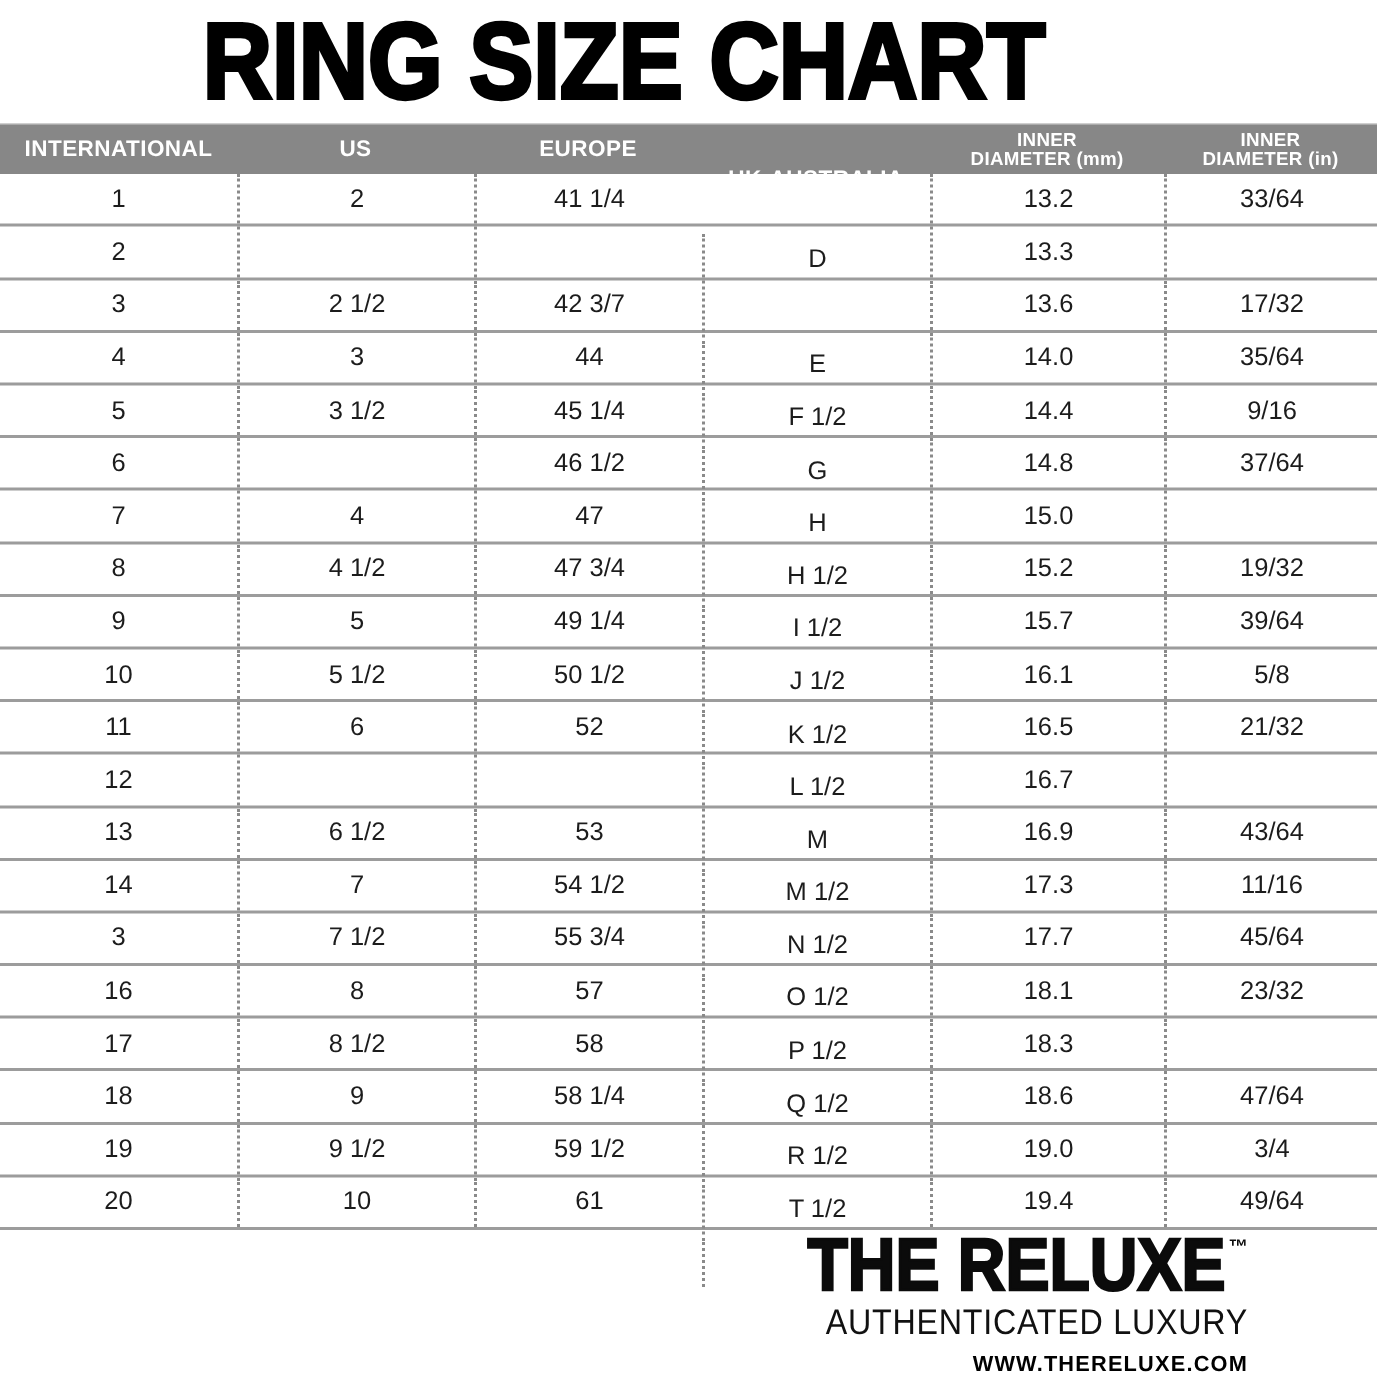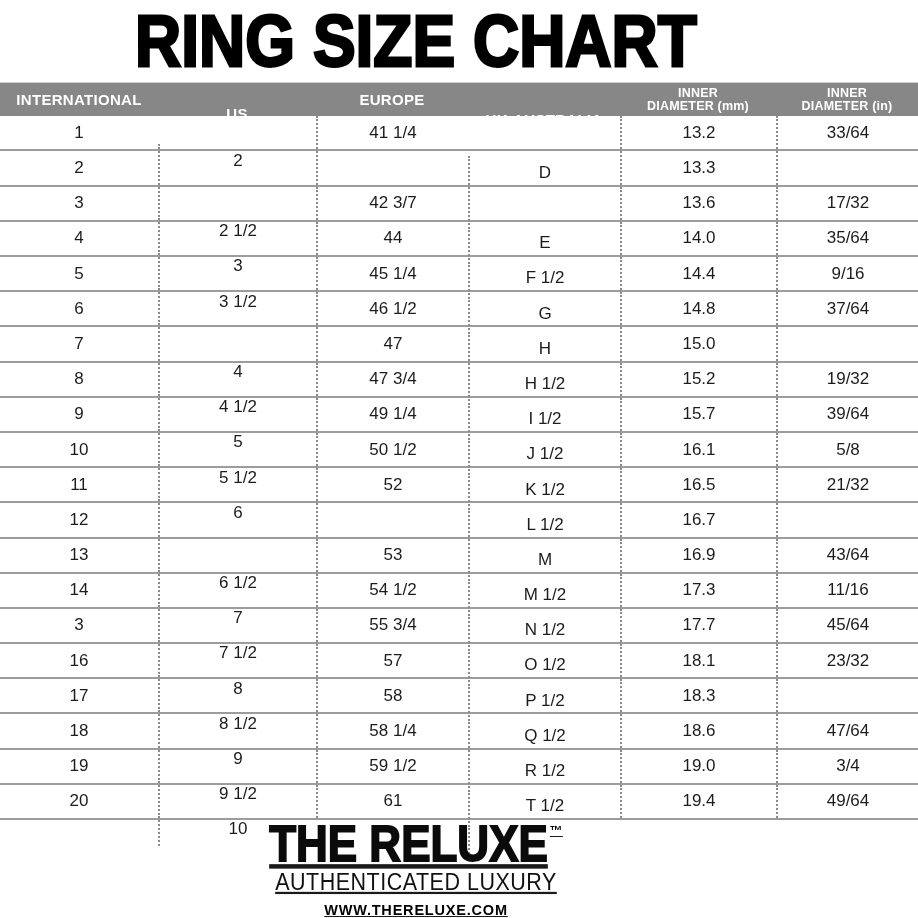--- a/index.html
+++ b/index.html
@@ -37,21 +37,21 @@
   }
   .th {
     text-align: center;
     font-weight: bold;
     font-size: 15px;
     letter-spacing: 0.3px;
     line-height: 1.05;
   }
   .th.small { font-size: 12.5px; letter-spacing: 0.2px; }
   .col-0 { width: 158px; }
-  .col-1 { width: 158px; margin-top: 28px; }
+  .col-1 { width: 158px; }
   .col-2 { width: 152px; }
   .col-3 { width: 152px; margin-top: 40px; }
   .col-4 { width: 156px; }
   .col-5 { width: 142px; }
 
   .tbody { }
   .tr {
     display: flex;
     height: 35.2px;
     border-bottom: 2px solid #9c9c9c;
@@ -61,21 +61,21 @@
     align-items: center;
     justify-content: center;
     text-align: center;
     font-size: 17px;
     color: #1c1c1c;
     height: 100%;
   }
   .td + .td { border-left: 2px dotted #8a8a8a; }
 
   
-  .footer { flex: 1; display: flex; flex-direction: column; align-items: center; justify-content: center; padding-top: 2px; text-decoration: underline; }
+  .footer { flex: 1; display: flex; flex-direction: column; align-items: flex-end; justify-content: center; padding-top: 2px; }
   .brand-line { display: flex; align-items: flex-start; justify-content: center; line-height: 1; }
   .brand {
     font-size: 44px;
     font-weight: bold;
     color: #0b0b0b;
     -webkit-text-stroke: 1.6px #0b0b0b;
     transform: scaleY(1.12);
     white-space: nowrap;
     letter-spacing: 0px;
   }

